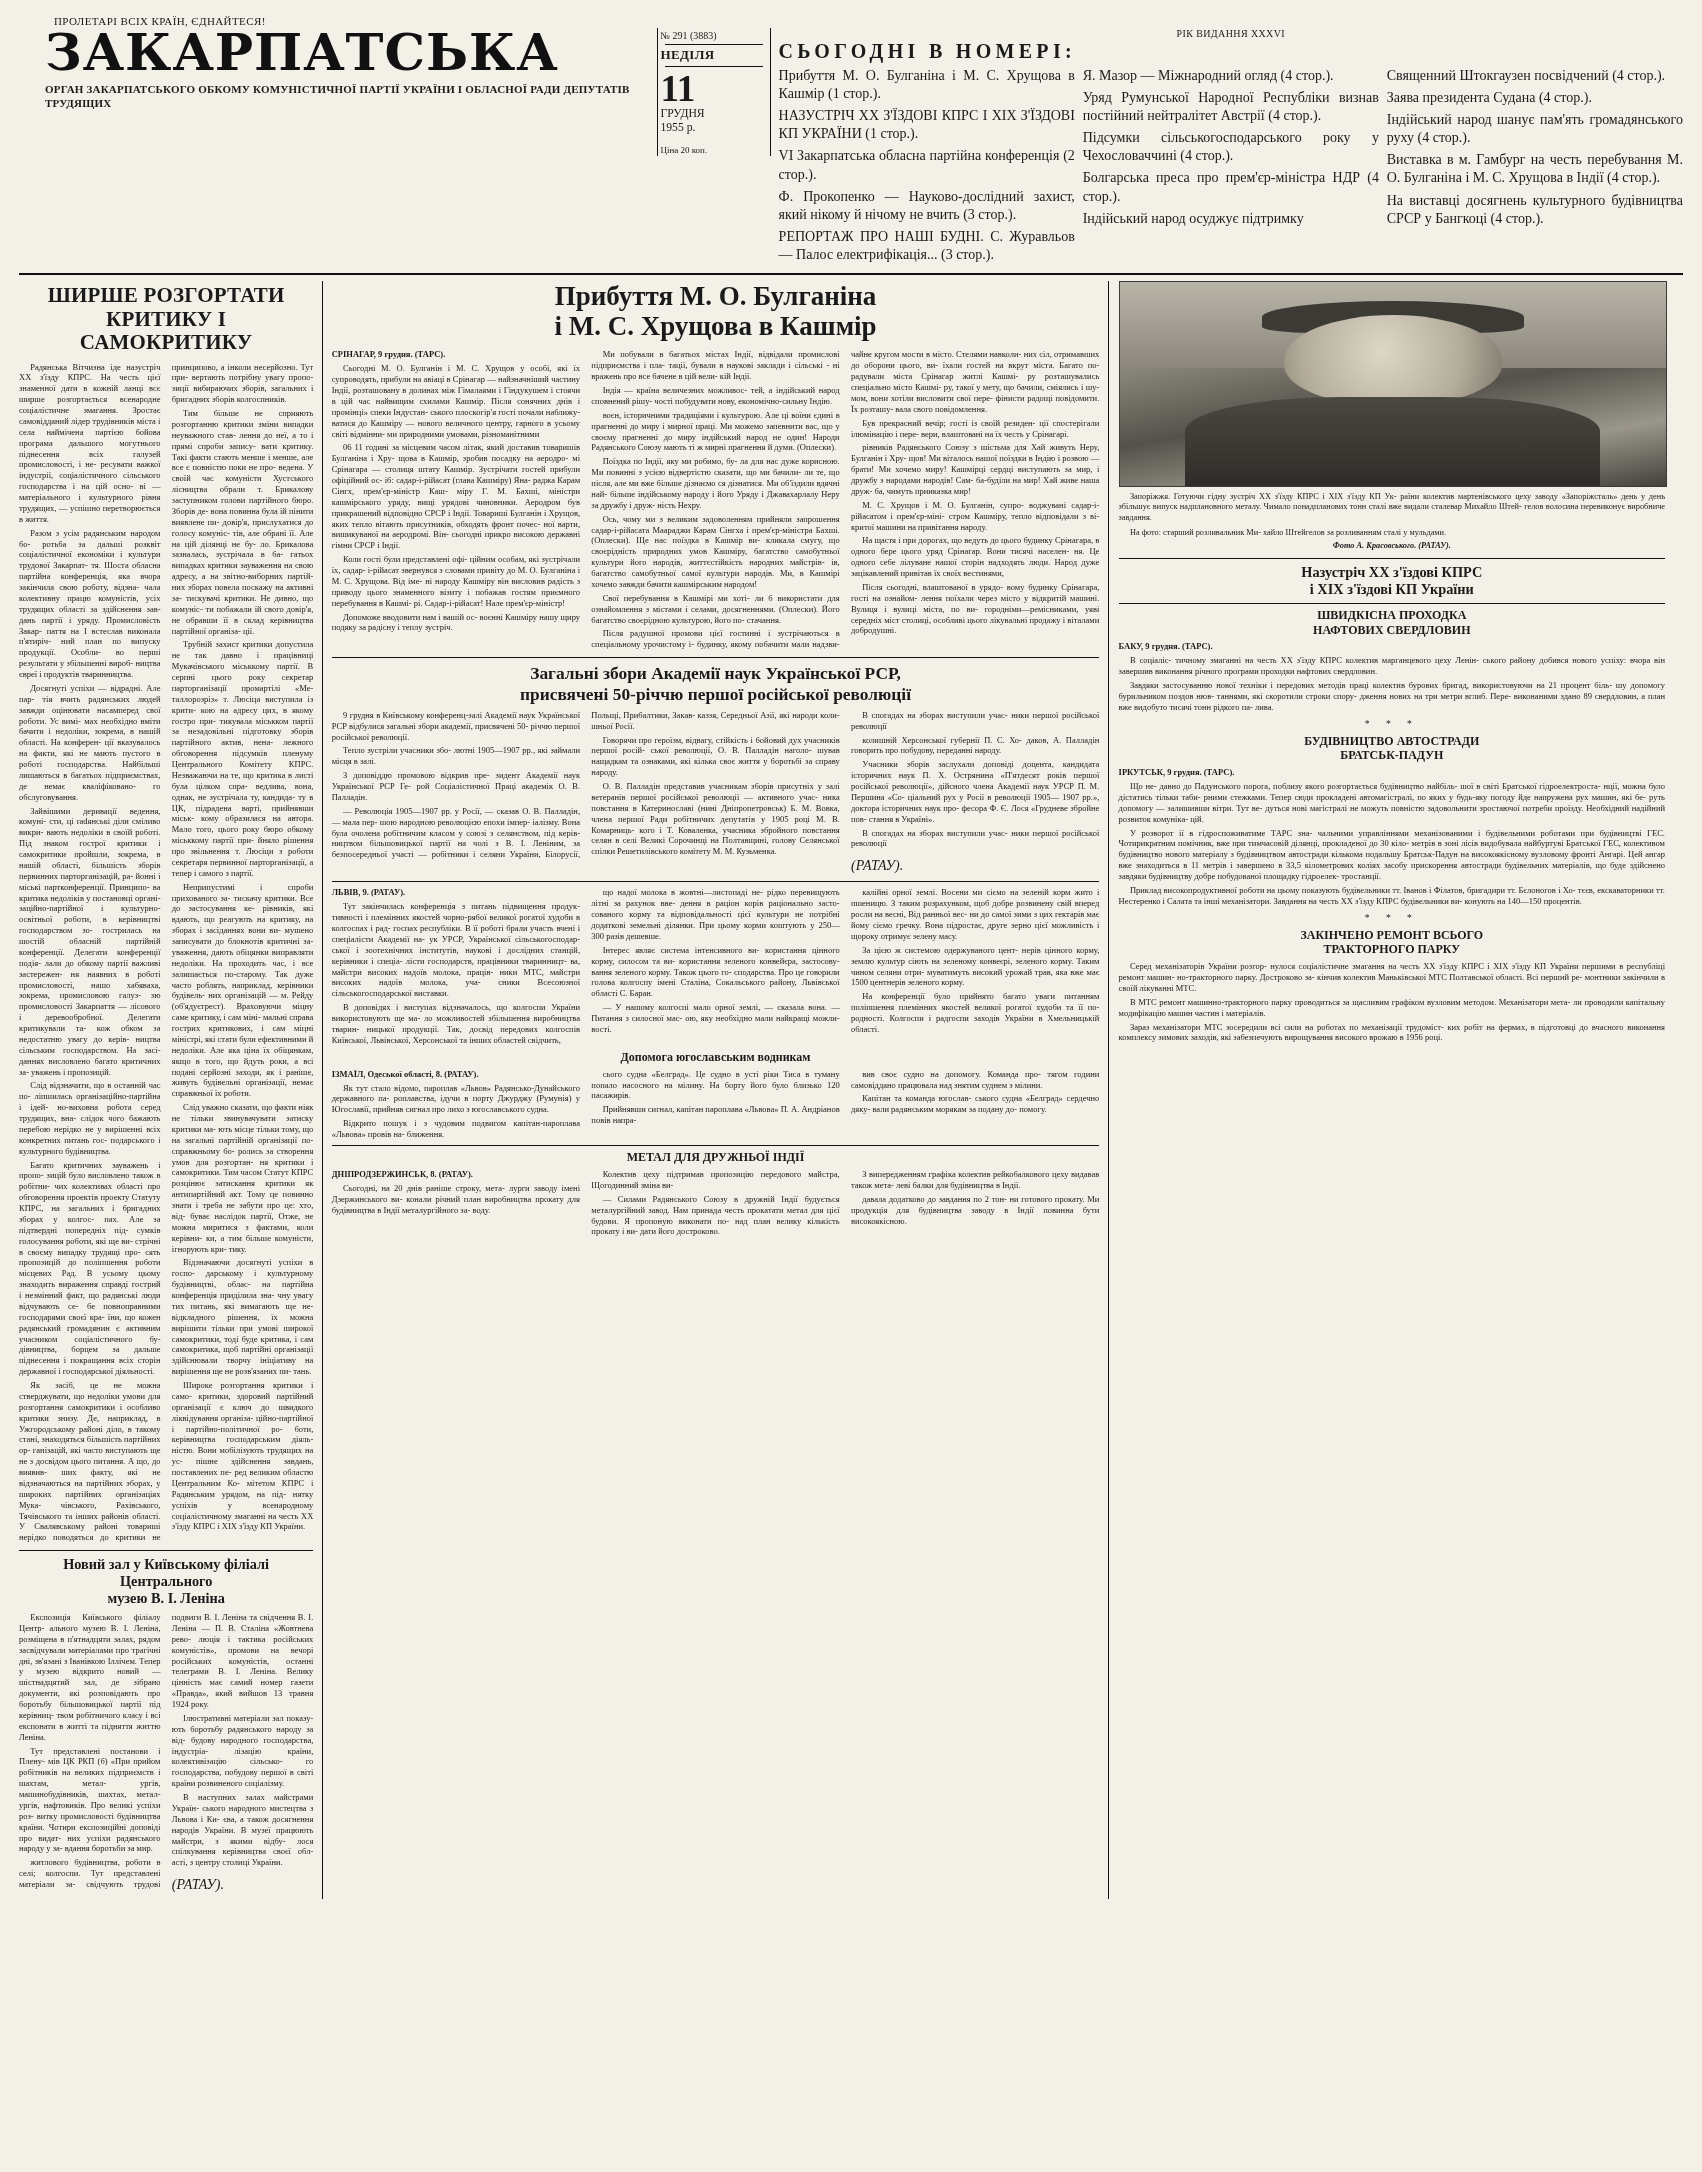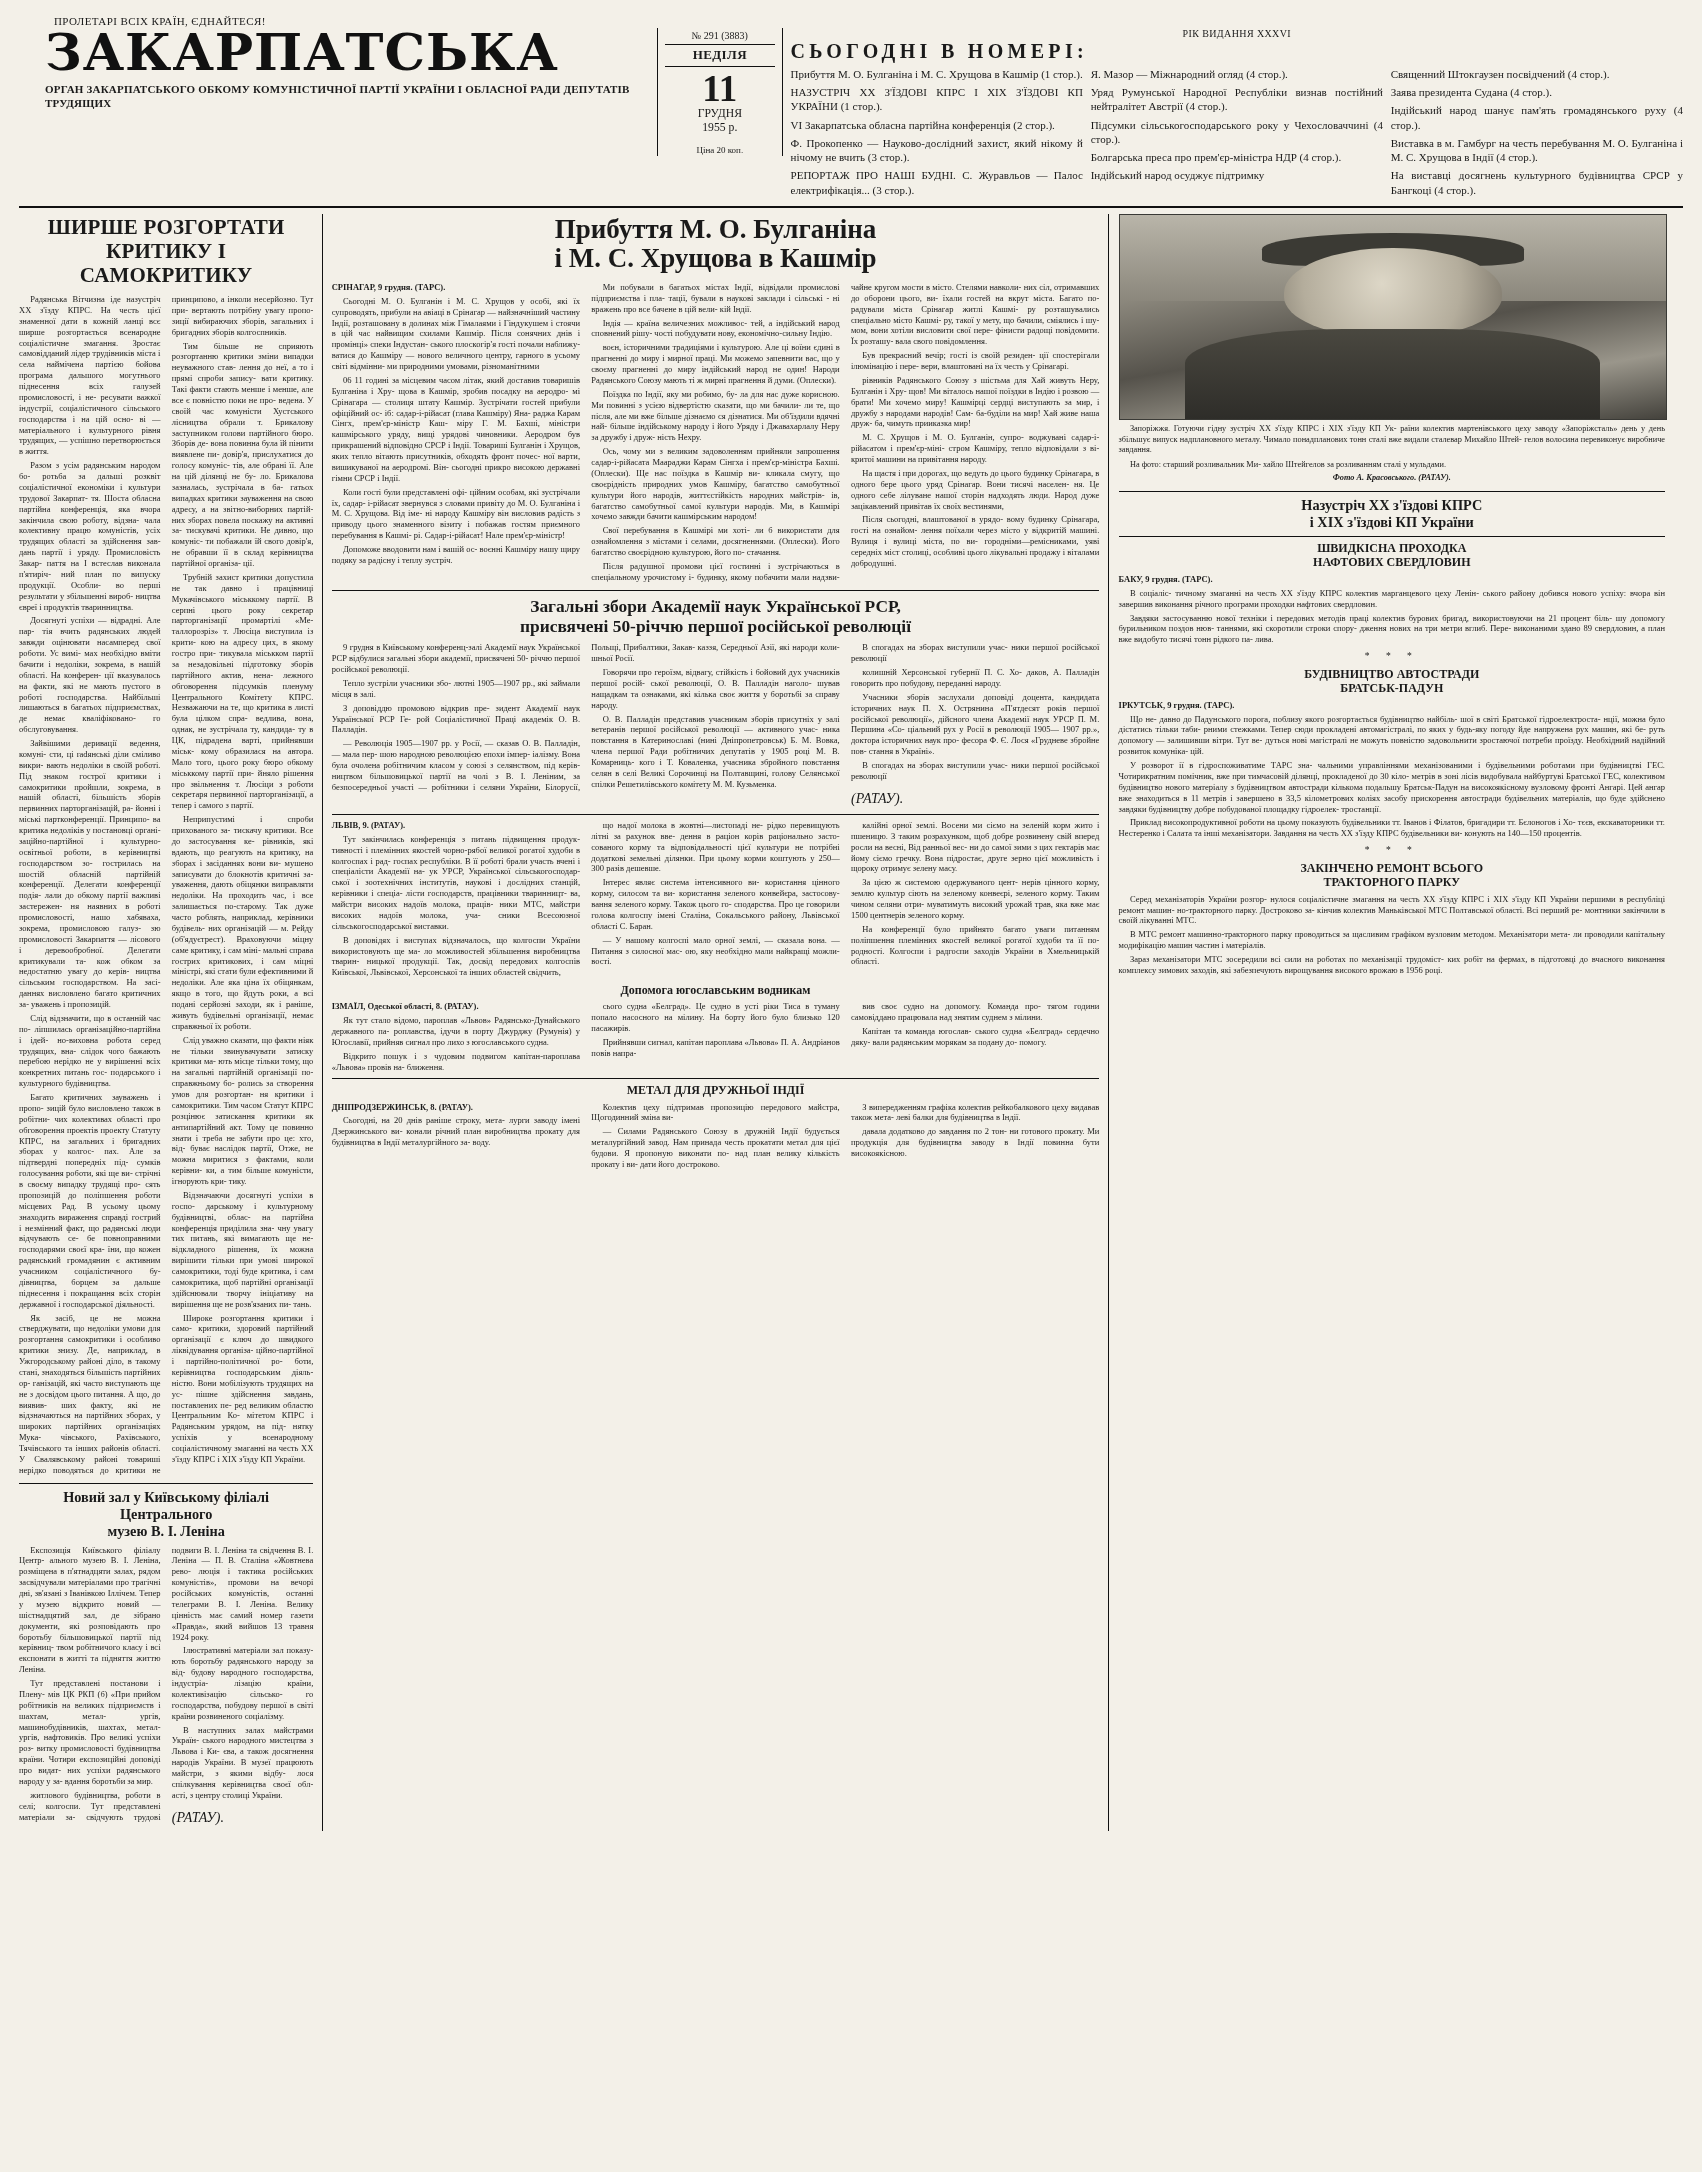--- a/index.html
+++ b/index.html
@@ -58,23 +58,22 @@
     letter-spacing: 2.6px;
   }
   .mast-sub {
     margin-top: 6px;
     font-size: 11px;
     font-weight: bold;
     line-height: 1.25;
     letter-spacing: 0.2px;
   }
   .mast-mid {
-    width: 126px;
+    width: 114px;
     flex: 0 0 auto;
-    text-align: center;
     border-left: 1.3px solid #111;
     border-right: 1.3px solid #111;
     margin: 0 7.8px;
     padding: 1.7px 2.6px;
     box-sizing: border-box;
   }
   .issue-no { font-size: 10px; margin-bottom: 2.6px; }
   .issue-day-name { font-size: 13px; font-weight: bold; letter-spacing: 0.4px; }
   .issue-rule { border-top: 0.9px solid #111; margin: 2.6px 4.3px; }
   .issue-big { font-size: 37px; font-weight: bold; line-height: 1; }
@@ -92,21 +91,21 @@
     text-align: left;
     font-size: 20px;
     font-weight: bold;
     letter-spacing: 4.3px;
     margin-bottom: 3.5px;
     font-family: Liberation Serif, serif;
   }
   .today-grid {
     display: flex;
     gap: 7.8px;
-    font-size: 11px;
+    font-size: 14px;
     line-height: 1.3;
   }
   .today-col { flex: 1 1 0; }
   .today-col p { margin: 0 0 3.9px 0; text-align: justify; }
 
   
   .content {
     display: flex;
     margin-top: 6px;
     gap: 0;

